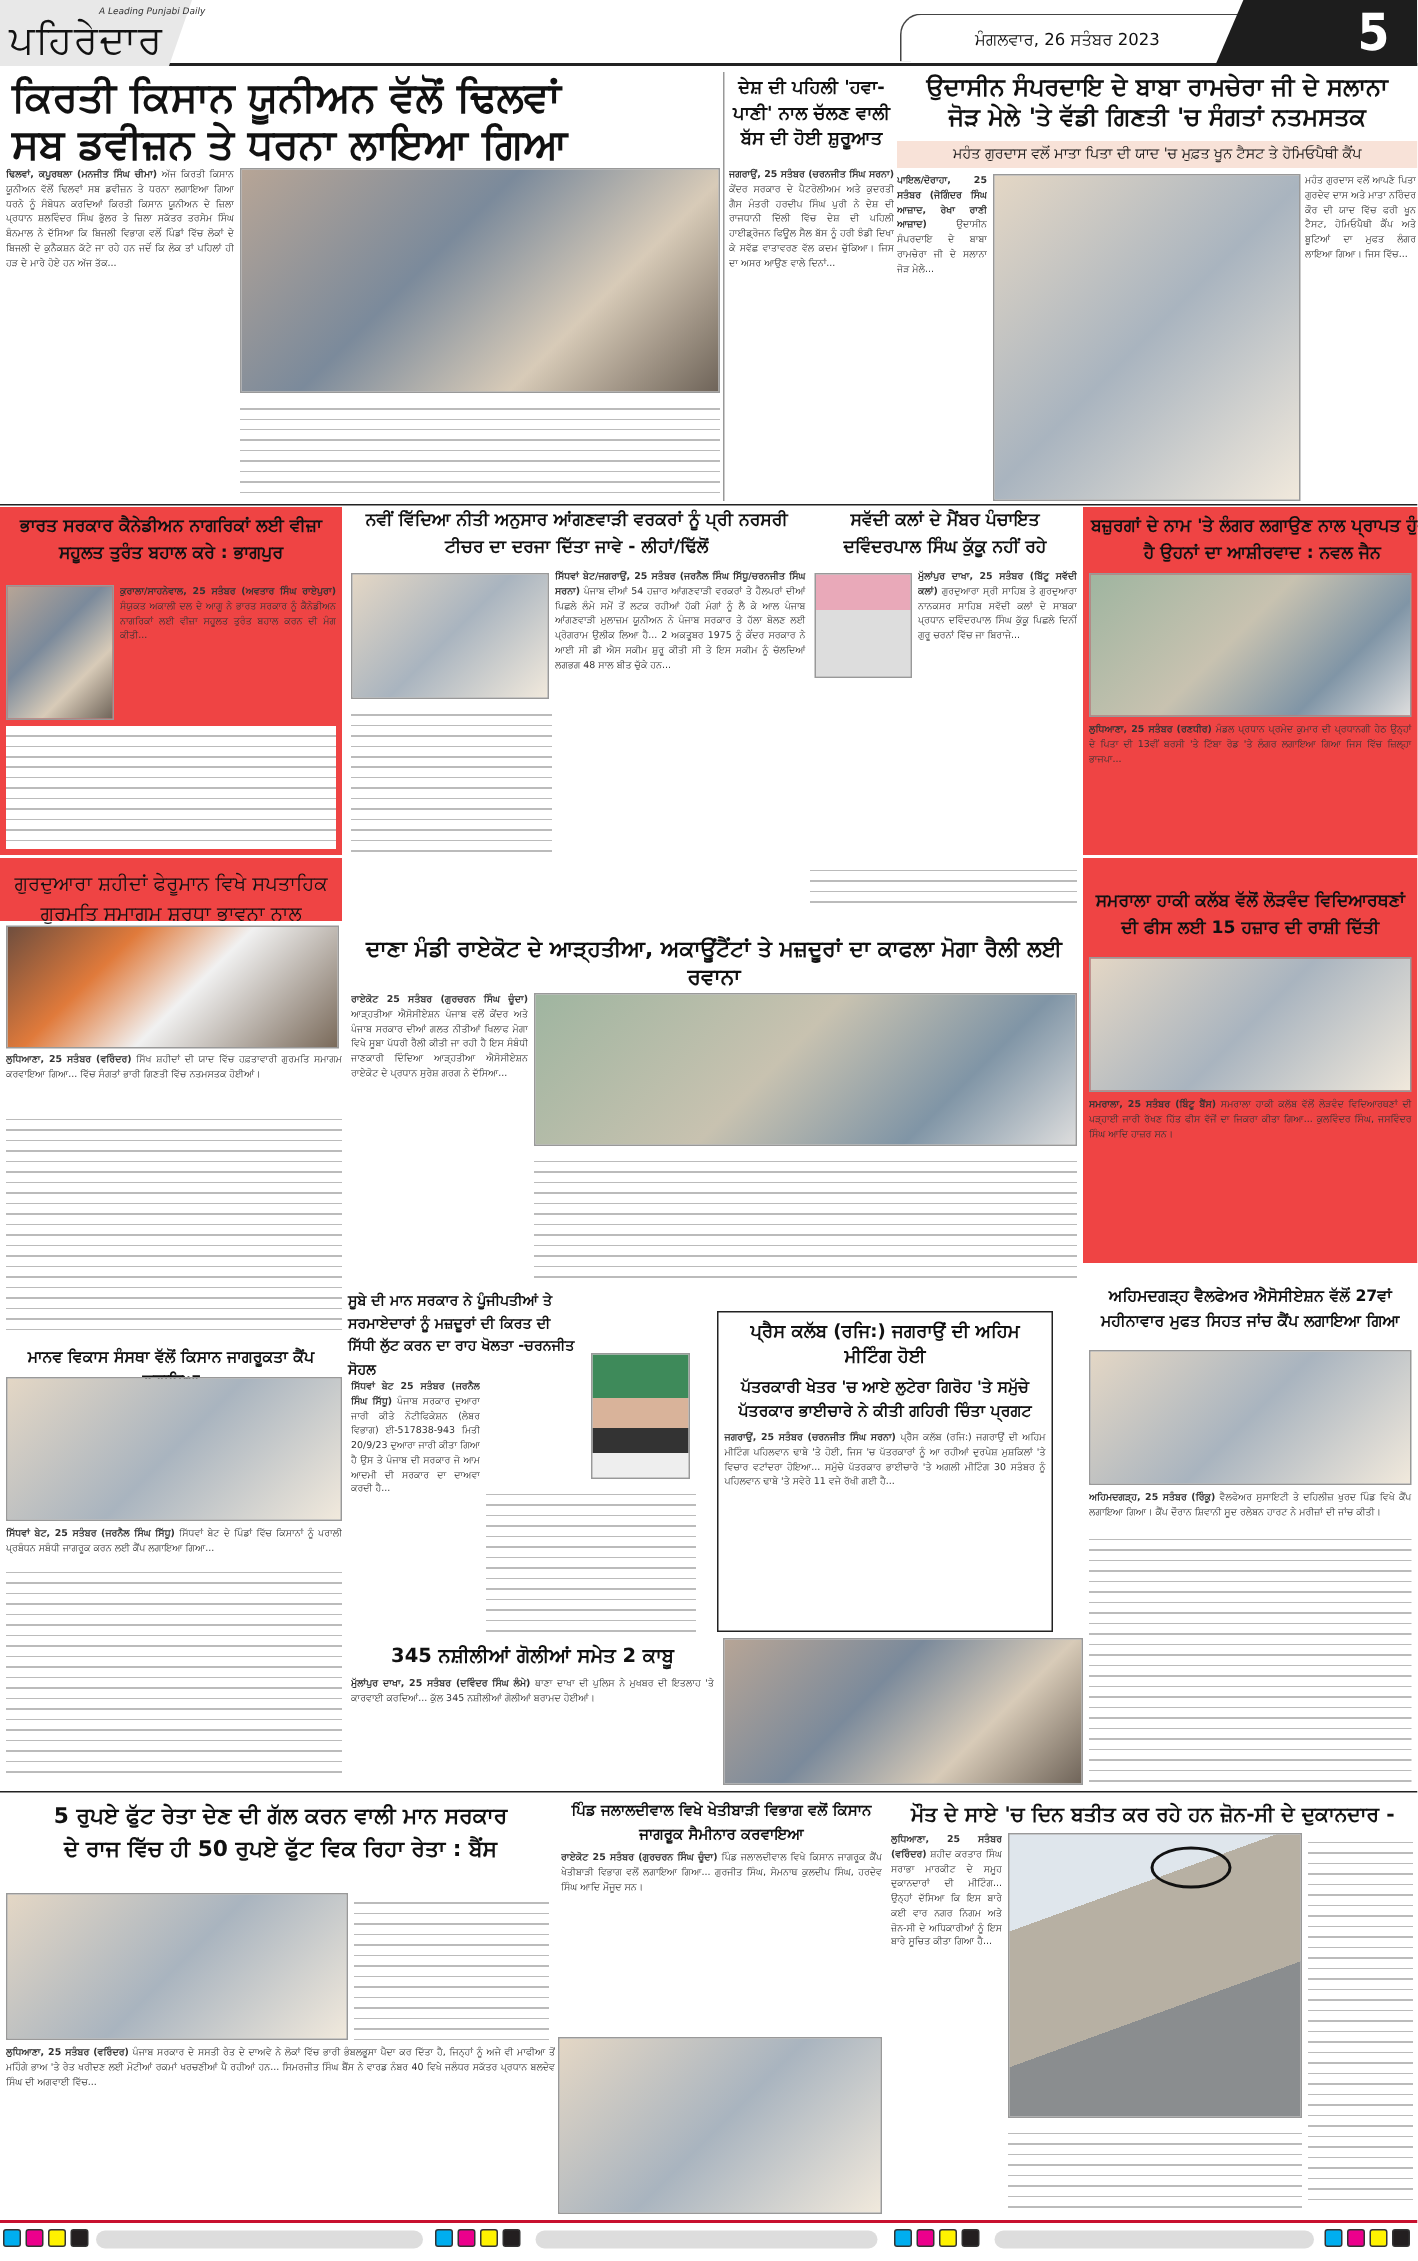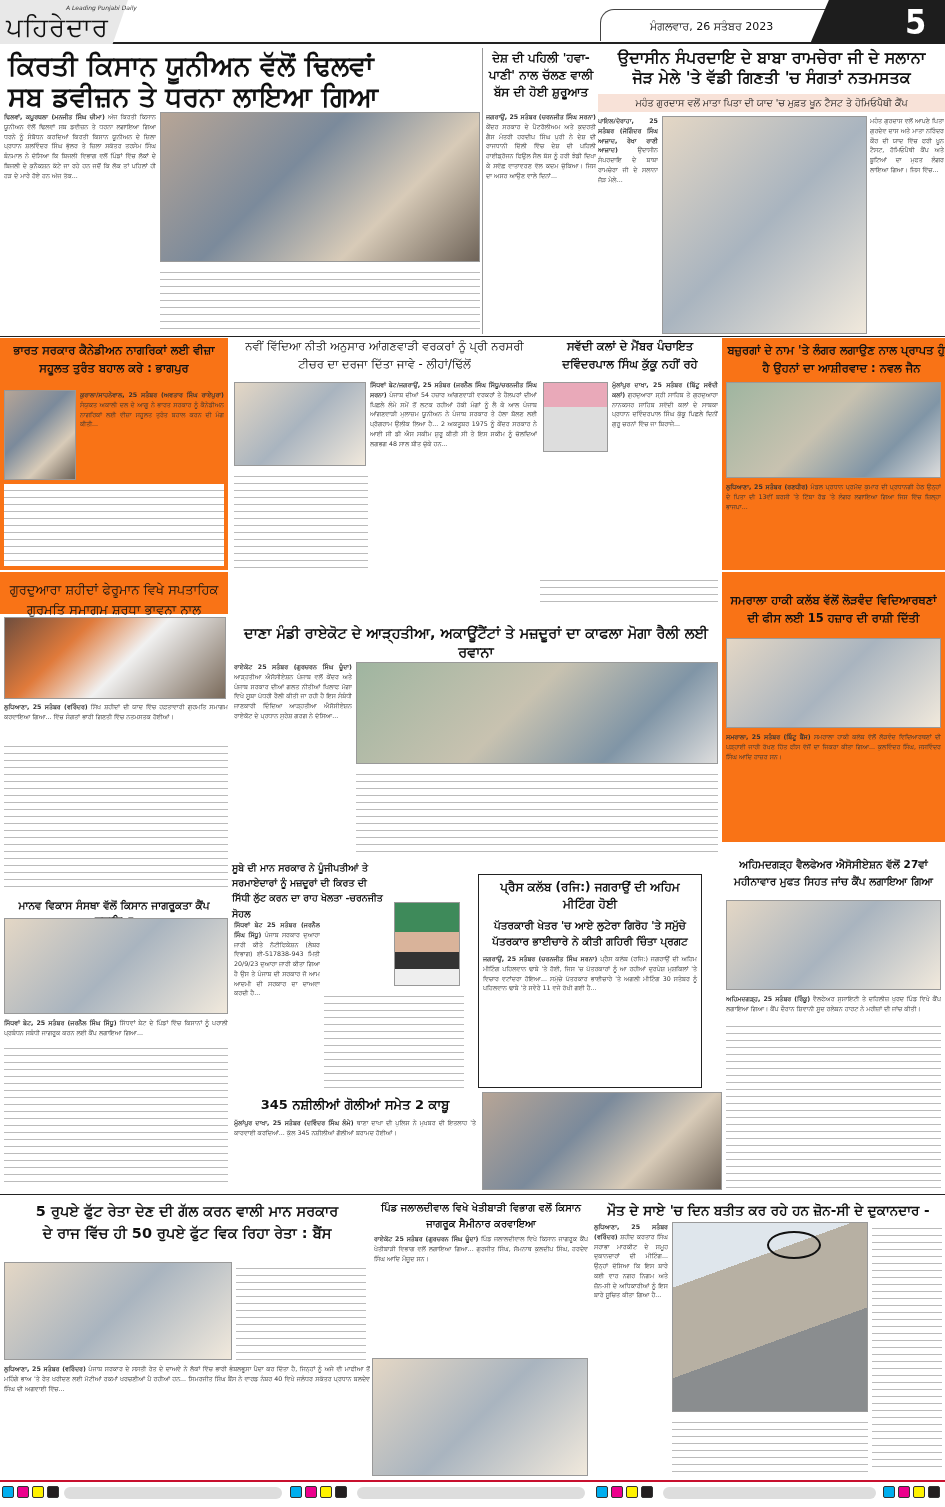--- a/index.html
+++ b/index.html
@@ -11,21 +11,21 @@
 .tagline{left:66px;top:4px;font-size:6px;font-style:italic;color:#333}
 .datebox{left:600px;top:9px;width:230px;height:32px;border:1px solid #444;border-bottom:none;border-radius:14px 0 0 0;background:#fff}
 .date{left:650px;top:20px;font-size:11px}
 .pagebox{left:810px;top:0;width:135px;height:44px;background:#1d1d1d;clip-path:polygon(14% 0,100% 0,100% 100%,0 100%)}
 .pagenum{left:905px;top:2px;font-size:34px;font-weight:900;color:#fff;font-family:"DejaVu Sans Condensed","DejaVu Sans",sans-serif}
 .hl{font-weight:900;line-height:1.15;color:#111}
 .body{font-size:6.3px;line-height:1.55;color:#333;text-align:justify;overflow:hidden}
 .photo{background:linear-gradient(135deg,#b7a596,#7b8a9b 40%,#d8cbb8 70%,#6f6459);border:1px solid #999}
 .photo.g{background:linear-gradient(135deg,#9fb5a0,#c8c2b0 45%,#8095a6 75%,#ddd)}
 .photo.w{background:linear-gradient(135deg,#e4d7c5,#a9b4bf 50%,#f1e9dc)}
-.beige{background:#f97316}
+.beige{background:#ef4444}
 .pink{background:#f8e2d8}
 .rule{background:#222}
 .vrule{width:1px;background:#999}
 .lines{background:repeating-linear-gradient(#fff 0 6px,#bbb 6px 7px)}
 .reg{width:12px;height:12px;border:1px solid #333;border-radius:2px;top:1486px}
 .bar-grey{top:1487px;height:12px;background:#ddd;border-radius:6px}
 </style>
 </head>
 <body>
 
@@ -75,21 +75,21 @@
 <div class="abs beige" style="left:0;top:338px;width:228px;height:232px">
   <div class="hl" style="padding:4px 6px 0;font-size:11.5px;font-weight:700;text-align:center;line-height:1.55">ਭਾਰਤ ਸਰਕਾਰ ਕੈਨੇਡੀਅਨ ਨਾਗਰਿਕਾਂ ਲਈ ਵੀਜ਼ਾ ਸਹੂਲਤ ਤੁਰੰਤ ਬਹਾਲ ਕਰੇ : ਭਾਗਪੁਰ</div>
   <div class="abs photo" style="left:4px;top:52px;width:72px;height:90px"></div>
   <div class="abs body" style="left:80px;top:52px;width:144px;height:90px">
     <b>ਕੁਰਾਲਾ/ਸਾਹਨੇਵਾਲ, 25 ਸਤੰਬਰ (ਅਵਤਾਰ ਸਿੰਘ ਰਾਏਪੁਰਾ)</b> <span>ਸੰਯੁਕਤ ਅਕਾਲੀ ਦਲ ਦੇ ਆਗੂ ਨੇ ਭਾਰਤ ਸਰਕਾਰ ਨੂੰ ਕੈਨੇਡੀਅਨ ਨਾਗਰਿਕਾਂ ਲਈ ਵੀਜ਼ਾ ਸਹੂਲਤ ਤੁਰੰਤ ਬਹਾਲ ਕਰਨ ਦੀ ਮੰਗ ਕੀਤੀ...</span>
   </div>
   <div class="abs lines" style="left:4px;top:146px;width:220px;height:82px"></div>
 </div>
 
 <div class="abs" style="left:232px;top:338px;width:305px;text-align:center">
-  <div class="hl" style="font-size:11.5px;font-weight:400;line-height:1.55">ਨਵੀਂ ਵਿੱਦਿਆ ਨੀਤੀ ਅਨੁਸਾਰ ਆਂਗਣਵਾੜੀ ਵਰਕਰਾਂ ਨੂੰ ਪ੍ਰੀ ਨਰਸਰੀ ਟੀਚਰ ਦਾ ਦਰਜਾ ਦਿੱਤਾ ਜਾਵੇ - ਲੀਹਾਂ/ਢਿੱਲੋਂ</div>
+  <div class="hl" style="font-size:11.5px;font-weight:700;line-height:1.55">ਨਵੀਂ ਵਿੱਦਿਆ ਨੀਤੀ ਅਨੁਸਾਰ ਆਂਗਣਵਾੜੀ ਵਰਕਰਾਂ ਨੂੰ ਪ੍ਰੀ ਨਰਸਰੀ ਟੀਚਰ ਦਾ ਦਰਜਾ ਦਿੱਤਾ ਜਾਵੇ - ਲੀਹਾਂ/ਢਿੱਲੋਂ</div>
 </div>
 <div class="abs photo w" style="left:234px;top:382px;width:132px;height:84px"></div>
 <div class="abs body" style="left:370px;top:380px;width:167px;height:190px">
   <b>ਸਿੱਧਵਾਂ ਬੇਟ/ਜਗਰਾਉਂ, 25 ਸਤੰਬਰ (ਜਰਨੈਲ ਸਿੰਘ ਸਿੱਧੂ/ਚਰਨਜੀਤ ਸਿੰਘ ਸਰਨਾ)</b> <span>ਪੰਜਾਬ ਦੀਆਂ 54 ਹਜ਼ਾਰ ਆਂਗਣਵਾੜੀ ਵਰਕਰਾਂ ਤੇ ਹੈਲਪਰਾਂ ਦੀਆਂ ਪਿਛਲੇ ਲੰਮੇ ਸਮੇਂ ਤੋਂ ਲਟਕ ਰਹੀਆਂ ਹੱਕੀ ਮੰਗਾਂ ਨੂੰ ਲੈ ਕੇ ਆਲ ਪੰਜਾਬ ਆਂਗਣਵਾੜੀ ਮੁਲਾਜ਼ਮ ਯੂਨੀਅਨ ਨੇ ਪੰਜਾਬ ਸਰਕਾਰ ਤੇ ਹੱਲਾ ਬੋਲਣ ਲਈ ਪ੍ਰੋਗਰਾਮ ਉਲੀਕ ਲਿਆ ਹੈ... 2 ਅਕਤੂਬਰ 1975 ਨੂੰ ਕੇਂਦਰ ਸਰਕਾਰ ਨੇ ਆਈ ਸੀ ਡੀ ਐਸ ਸਕੀਮ ਸ਼ੁਰੂ ਕੀਤੀ ਸੀ ਤੇ ਇਸ ਸਕੀਮ ਨੂੰ ਚੱਲਦਿਆਂ ਲਗਭਗ 48 ਸਾਲ ਬੀਤ ਚੁੱਕੇ ਹਨ...</span>
 </div>
 <div class="abs lines" style="left:234px;top:470px;width:134px;height:100px"></div>
 
 <div class="abs" style="left:540px;top:338px;width:180px;text-align:center">
   <div class="hl" style="font-size:11.5px;font-weight:700;line-height:1.55">ਸਵੱਦੀ ਕਲਾਂ ਦੇ ਮੈਂਬਰ ਪੰਚਾਇਤ ਦਵਿੰਦਰਪਾਲ ਸਿੰਘ ਕੁੱਕੂ ਨਹੀਂ ਰਹੇ</div>
 </div>

